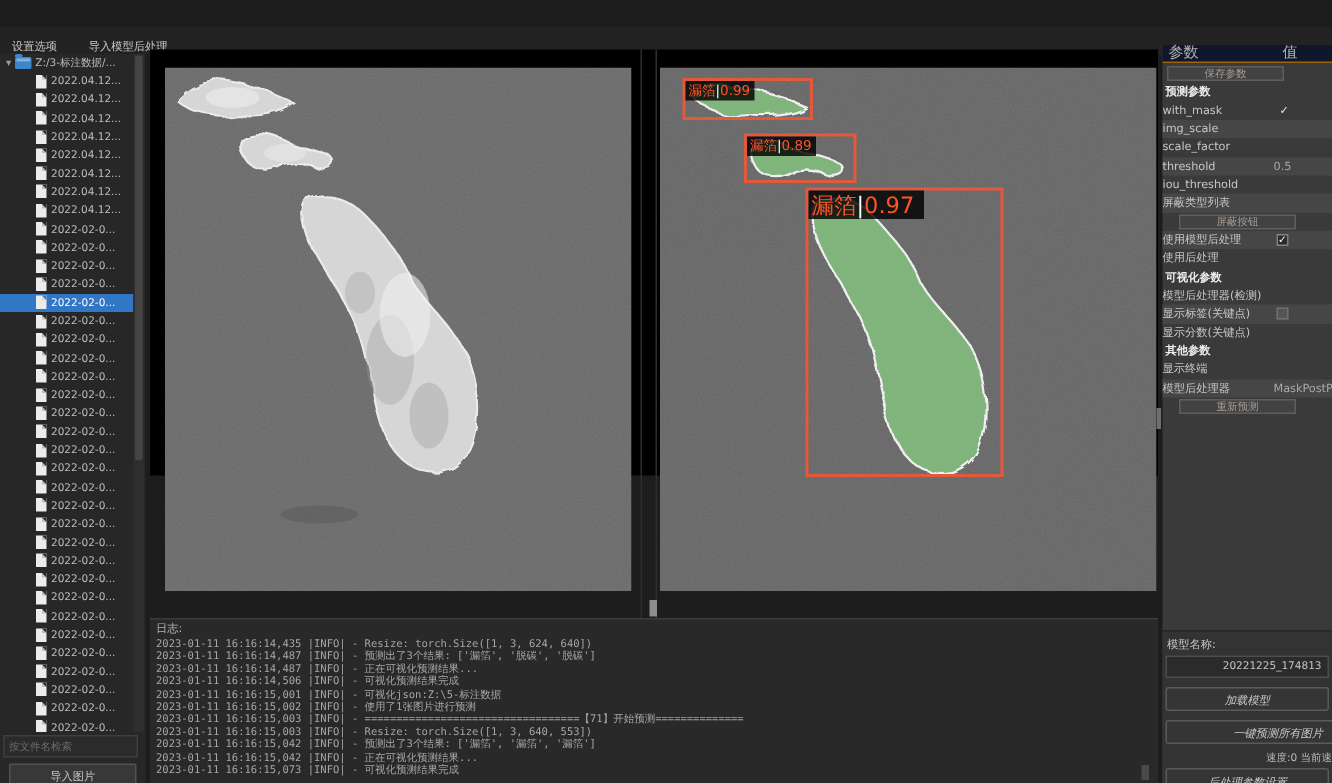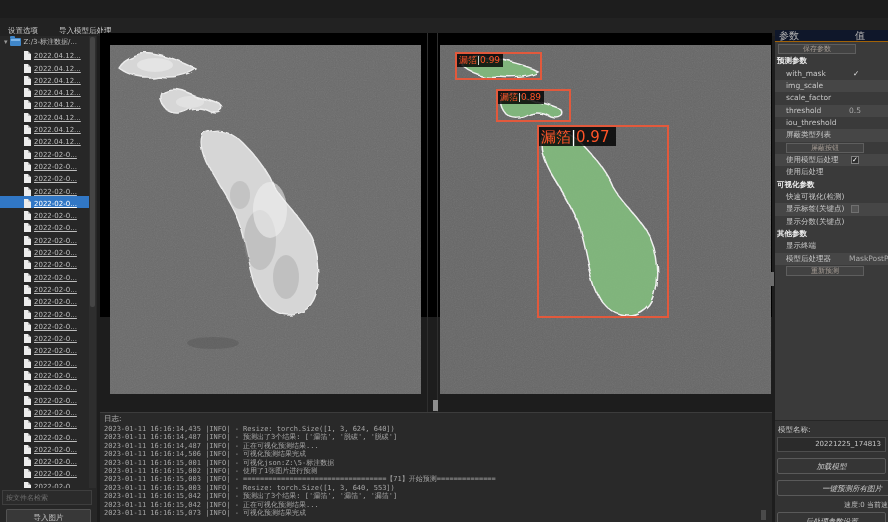--- a/index.html
+++ b/index.html
@@ -9,21 +9,21 @@
   
   .titlebar{position:absolute;left:0;top:0;width:100%;height:18px;background:#181818;}
   .app-icon{position:absolute;left:5px;top:5px;width:8px;height:8px;background:#c62b1f;border-radius:2px;}
   .app-title{position:absolute;left:17px;top:4px;font-size:7px;color:#c9c9c9;letter-spacing:.2px;}
   .menubar{position:absolute;left:0;top:18px;width:100%;height:18px;background:#222222;}
   .menu-item{display:inline-block;font-size:7.5px;color:#c9c9c9;padding:4px 8px 0 8px;height:18px;}
   
   .sidebar{position:absolute;left:0;top:36px;width:97px;height:486px;background:#272727;}
   .tree{position:absolute;left:0;top:0;width:89px;height:452px;overflow:hidden;}
   .tree-row{height:12px;display:flex;align-items:center;font-size:7px;color:#bdbdbd;white-space:nowrap;}
-  .tree-item{height:12.3px;display:flex;align-items:flex-end;font-size:7px;color:#bdbdbd;padding-left:24px;white-space:nowrap;text-decoration:underline;}
+  .tree-item{height:12.3px;display:flex;align-items:center;font-size:7px;color:#bdbdbd;padding-left:24px;white-space:nowrap;}
   .tree-item.selected{background:#3177c5;color:#ffffff;}
   .arrow{color:#9a9a9a;font-size:7px;margin:0 2px 0 4px;}
   .folder-icon{position:relative;width:11px;height:8px;background:#3f86c9;border-radius:1px;margin-right:3px;flex:none;}
   .folder-icon::before{content:"";position:absolute;left:0;top:-2px;width:5px;height:2px;background:#3f86c9;border-radius:1px 1px 0 0;}
   .folder-icon::after{content:"";position:absolute;left:1px;top:1px;width:9px;height:2px;background:#7db4e6;}
   .file-icon{position:relative;width:7px;height:9px;background:#ececec;margin-right:3px;flex:none;}
   .file-icon::before{content:"";position:absolute;right:0;top:0;border-style:solid;border-width:0 3px 3px 0;border-color:#272727 #272727 #bdbdbd #bdbdbd;}
   .tree-item.selected .file-icon::before{border-color:#3177c5 #3177c5 #cfcfcf #cfcfcf;}
   .tree-scrollbar{position:absolute;left:89px;top:0;width:7px;height:452px;background:#2e2e2e;}
   .tree-scrollbar .thumb{margin:1px;width:5px;height:270px;background:#454545;border-radius:2px;}
@@ -47,21 +47,21 @@
   
   .right-panel{position:absolute;left:775px;top:30px;width:113px;height:492px;background:#3a3a3a;}
   .param-header{position:relative;height:12px;background:#0f172a;border-bottom:1px solid #a16207;
     font-size:10px;color:#b2b2b2;line-height:12px;}
   .param-header .h-name{position:absolute;left:4px;}
   .param-header .h-val{position:absolute;left:80px;}
   .param-rows{position:absolute;left:0;top:13px;width:113px;}
   .p-row{position:relative;height:12.33px;font-size:7.5px;color:#c6c6c6;line-height:12.3px;white-space:nowrap;}
   .p-row.light{background:#464646;}
   .p-row.section{color:#ededed;font-weight:bold;padding-left:2px;}
-  .p-row.item{padding-left:11px;}
+  .p-row.item{}
   .p-val{position:absolute;left:74px;top:0;color:#a9a9a9;}
   .p-check{position:absolute;left:78px;top:0;color:#e3e3e3;}
   .cbx{position:absolute;left:76px;top:2px;width:8px;height:8px;border:1px solid #828282;background:#2c2c2c;
     font-size:7px;line-height:7px;color:#fff;text-align:center;}
   .cbx.plain{background:#555;border-color:#707070;}
   .p-btn{position:absolute;top:1px;height:10px;background:#424242;border:1px solid #5e5e5e;
     color:#a59c94;font-size:7px;line-height:8px;text-align:center;padding:0 24px;font-family:inherit;}
   .side-thumb{position:absolute;left:-4px;top:242px;width:3px;height:14px;background:#6e6e6e;}
   
   .model{position:absolute;left:0;top:390px;width:113px;height:102px;background:#333;border-top:1px solid #262626;}
@@ -339,21 +339,21 @@
         <div class="p-row item "><span>scale_factor</span></div>
         <div class="p-row item light"><span>threshold</span><span class="p-val">0.5</span></div>
         <div class="p-row item "><span>iou_threshold</span></div>
         <div class="p-row item light"><span>屏蔽类型列表</span></div>
         <div class="p-row">
           <button class="p-btn" style="left: 11px;">屏蔽按钮</button>
         </div>
         <div class="p-row item light"><span>使用模型后处理</span><span class="cbx">✓</span></div>
         <div class="p-row item "><span>使用后处理</span></div>
         <div class="p-row section">可视化参数</div>
-        <div class="p-row item "><span>快速可视化(检测)</span></div>
+        <div class="p-row item "><span>模型后处理器(检测)</span></div>
         <div class="p-row item light"><span>显示标签(关键点)</span><span class="cbx plain"></span></div>
         <div class="p-row item "><span>显示分数(关键点)</span></div>
         <div class="p-row section">其他参数</div>
         <div class="p-row item "><span>显示终端</span></div>
         <div class="p-row item light"><span>模型后处理器</span><span class="p-val">MaskPostPro</span></div>
         <div class="p-row">
           <button class="p-btn" style="left: 11px;">重新预测</button>
         </div>
       </div>
 

